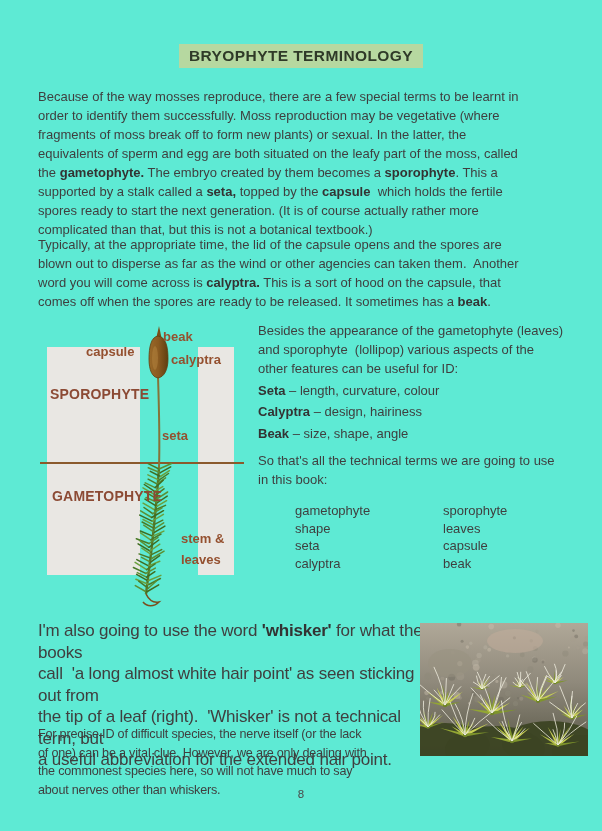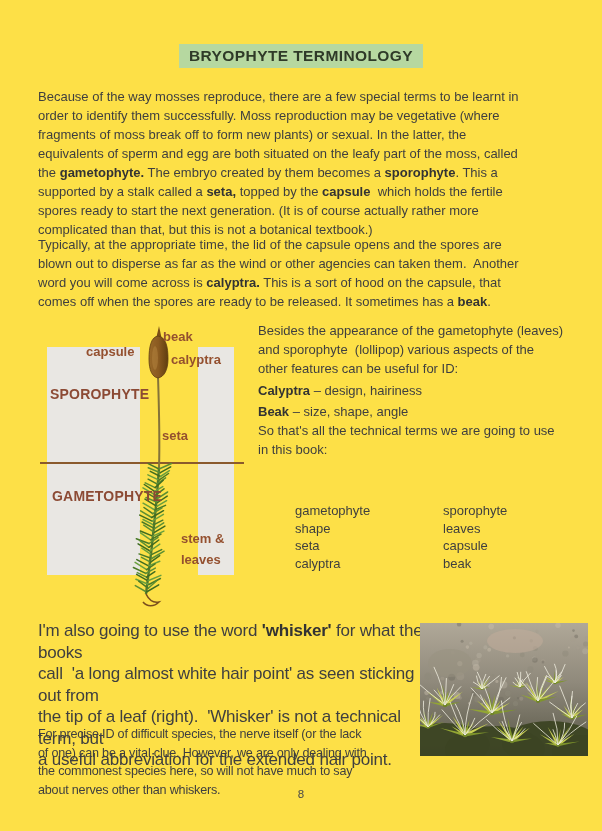--- a/index.html
+++ b/index.html
@@ -1,20 +1,20 @@
 <!DOCTYPE html>
 <html style="--hl: #b6d8a0; --brown: #94502f; --hbrown: #8c4a34; --line: #8a5a2c; --txt: #3f3f3f;"><head>
 <meta charset="utf-8">
 <style>
   :root{
     --hl:#b6d8a0; --brown:#94502f; --hbrown:#8c4a34; --line:#8a5a2c; --txt:#3f3f3f;
   }
   html,body{margin:0;padding:0;background:#ffffff;}
   .page{
-    position:relative;width:602px;height:831px;background:#fde047;overflow:hidden;
+    position:relative;width:602px;height:831px;background:#5eead4;overflow:hidden;
     font-family:"Liberation Sans",sans-serif;color:var(--txt);
   }
   .title-wrap{position:absolute;top:44px;left:0;right:0;text-align:center;}
   .title{
     display:inline-block;background:var(--hl);color:#2f3a28;
     font-size:15.5px;font-weight:700;letter-spacing:.4px;padding:3px 10px;
   }
   .body-text{position:absolute;margin:0;font-size:13px;line-height:19px;white-space:pre-wrap;}
   .body-text b{color:#333;}
   .p1{left:38px;top:87px;width:556px;}
@@ -36,21 +36,21 @@
   .lbl-sporophyte{left:12px;top:64px;}
   .lbl-seta{left:124px;top:106px;}
   .lbl-gametophyte{left:14px;top:166px;}
   .lbl-stemleaves{left:143px;top:206px;line-height:21px;}
 
   
   .idnotes{position:absolute;left:258px;top:321px;width:344px;font-size:13px;line-height:19px;}
   .idnotes-intro{white-space:pre-wrap;}
   .feature{margin-top:2.5px;line-height:19px;}
   .feature b{color:#333;}
-  .idnotes-outro{margin-top:0;white-space:pre-wrap;}
+  .idnotes-outro{margin-top:8px;white-space:pre-wrap;}
 
   
   .terms{position:absolute;left:295px;top:502px;display:flex;font-size:13px;line-height:17.5px;}
   .tcol1{width:148px;}
 
   
   .photo{position:absolute;left:420px;top:623px;width:168px;height:133px;}
 
   .pagenum{position:absolute;top:788px;left:0;right:0;text-align:center;font-size:11.5px;color:#4a4a4a;}
 </style>
@@ -177,20 +177,21 @@
     <div class="dheading lbl-sporophyte">SPOROPHYTE</div>
     <div class="dlabel lbl-seta">seta</div>
     <div class="dheading lbl-gametophyte">GAMETOPHYTE</div>
     <div class="dlabel lbl-stemleaves"><div>stem &amp;</div><div>leaves</div></div>
   </div>
 
   <div class="idnotes">
     <div class="idnotes-intro">Besides the appearance of the gametophyte (leaves)
 and sporophyte  (lollipop) various aspects of the
 other features can be useful for ID:</div>
+    <div class="feature"><b>Seta</b> – length, curvature, colour</div>
     <div class="feature"><b>Calyptra</b> – design, hairiness</div>
     <div class="feature"><b>Beak</b> – size, shape, angle</div>
     <div class="idnotes-outro">So that's all the technical terms we are going to use
 in this book:</div>
   </div>
 
   <div class="terms">
     <div class="tcol1">
       <div>gametophyte</div>
       <div>shape</div>

